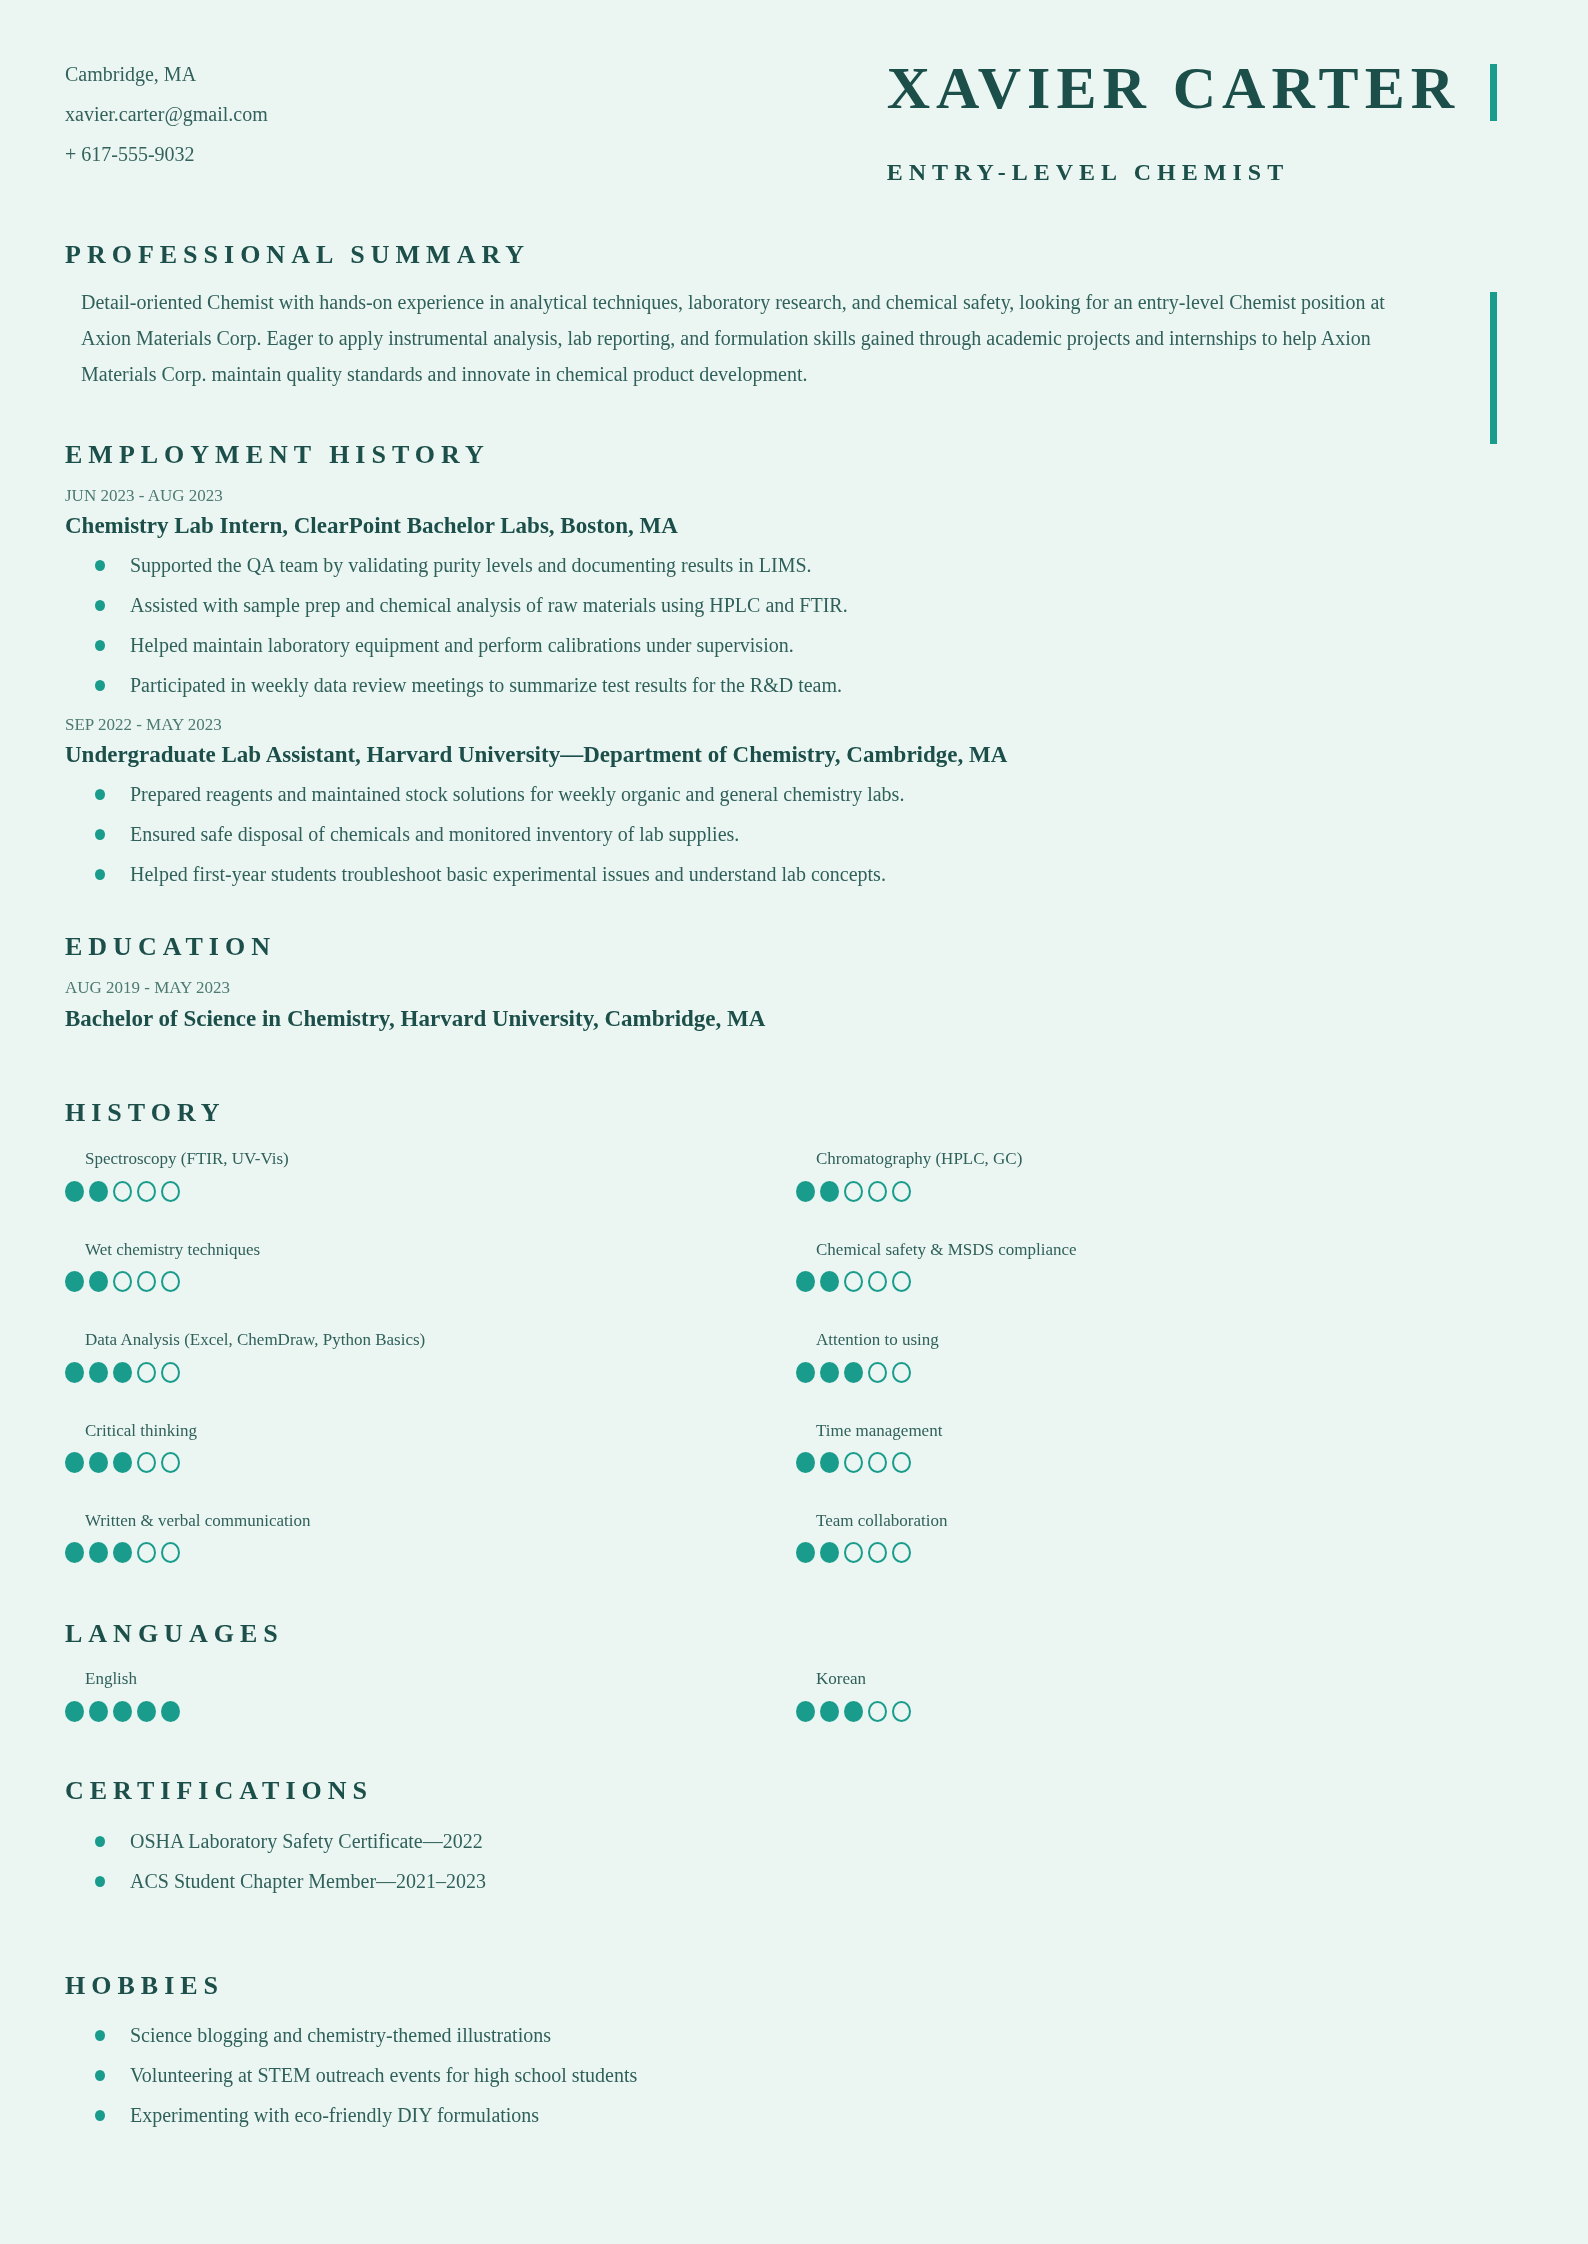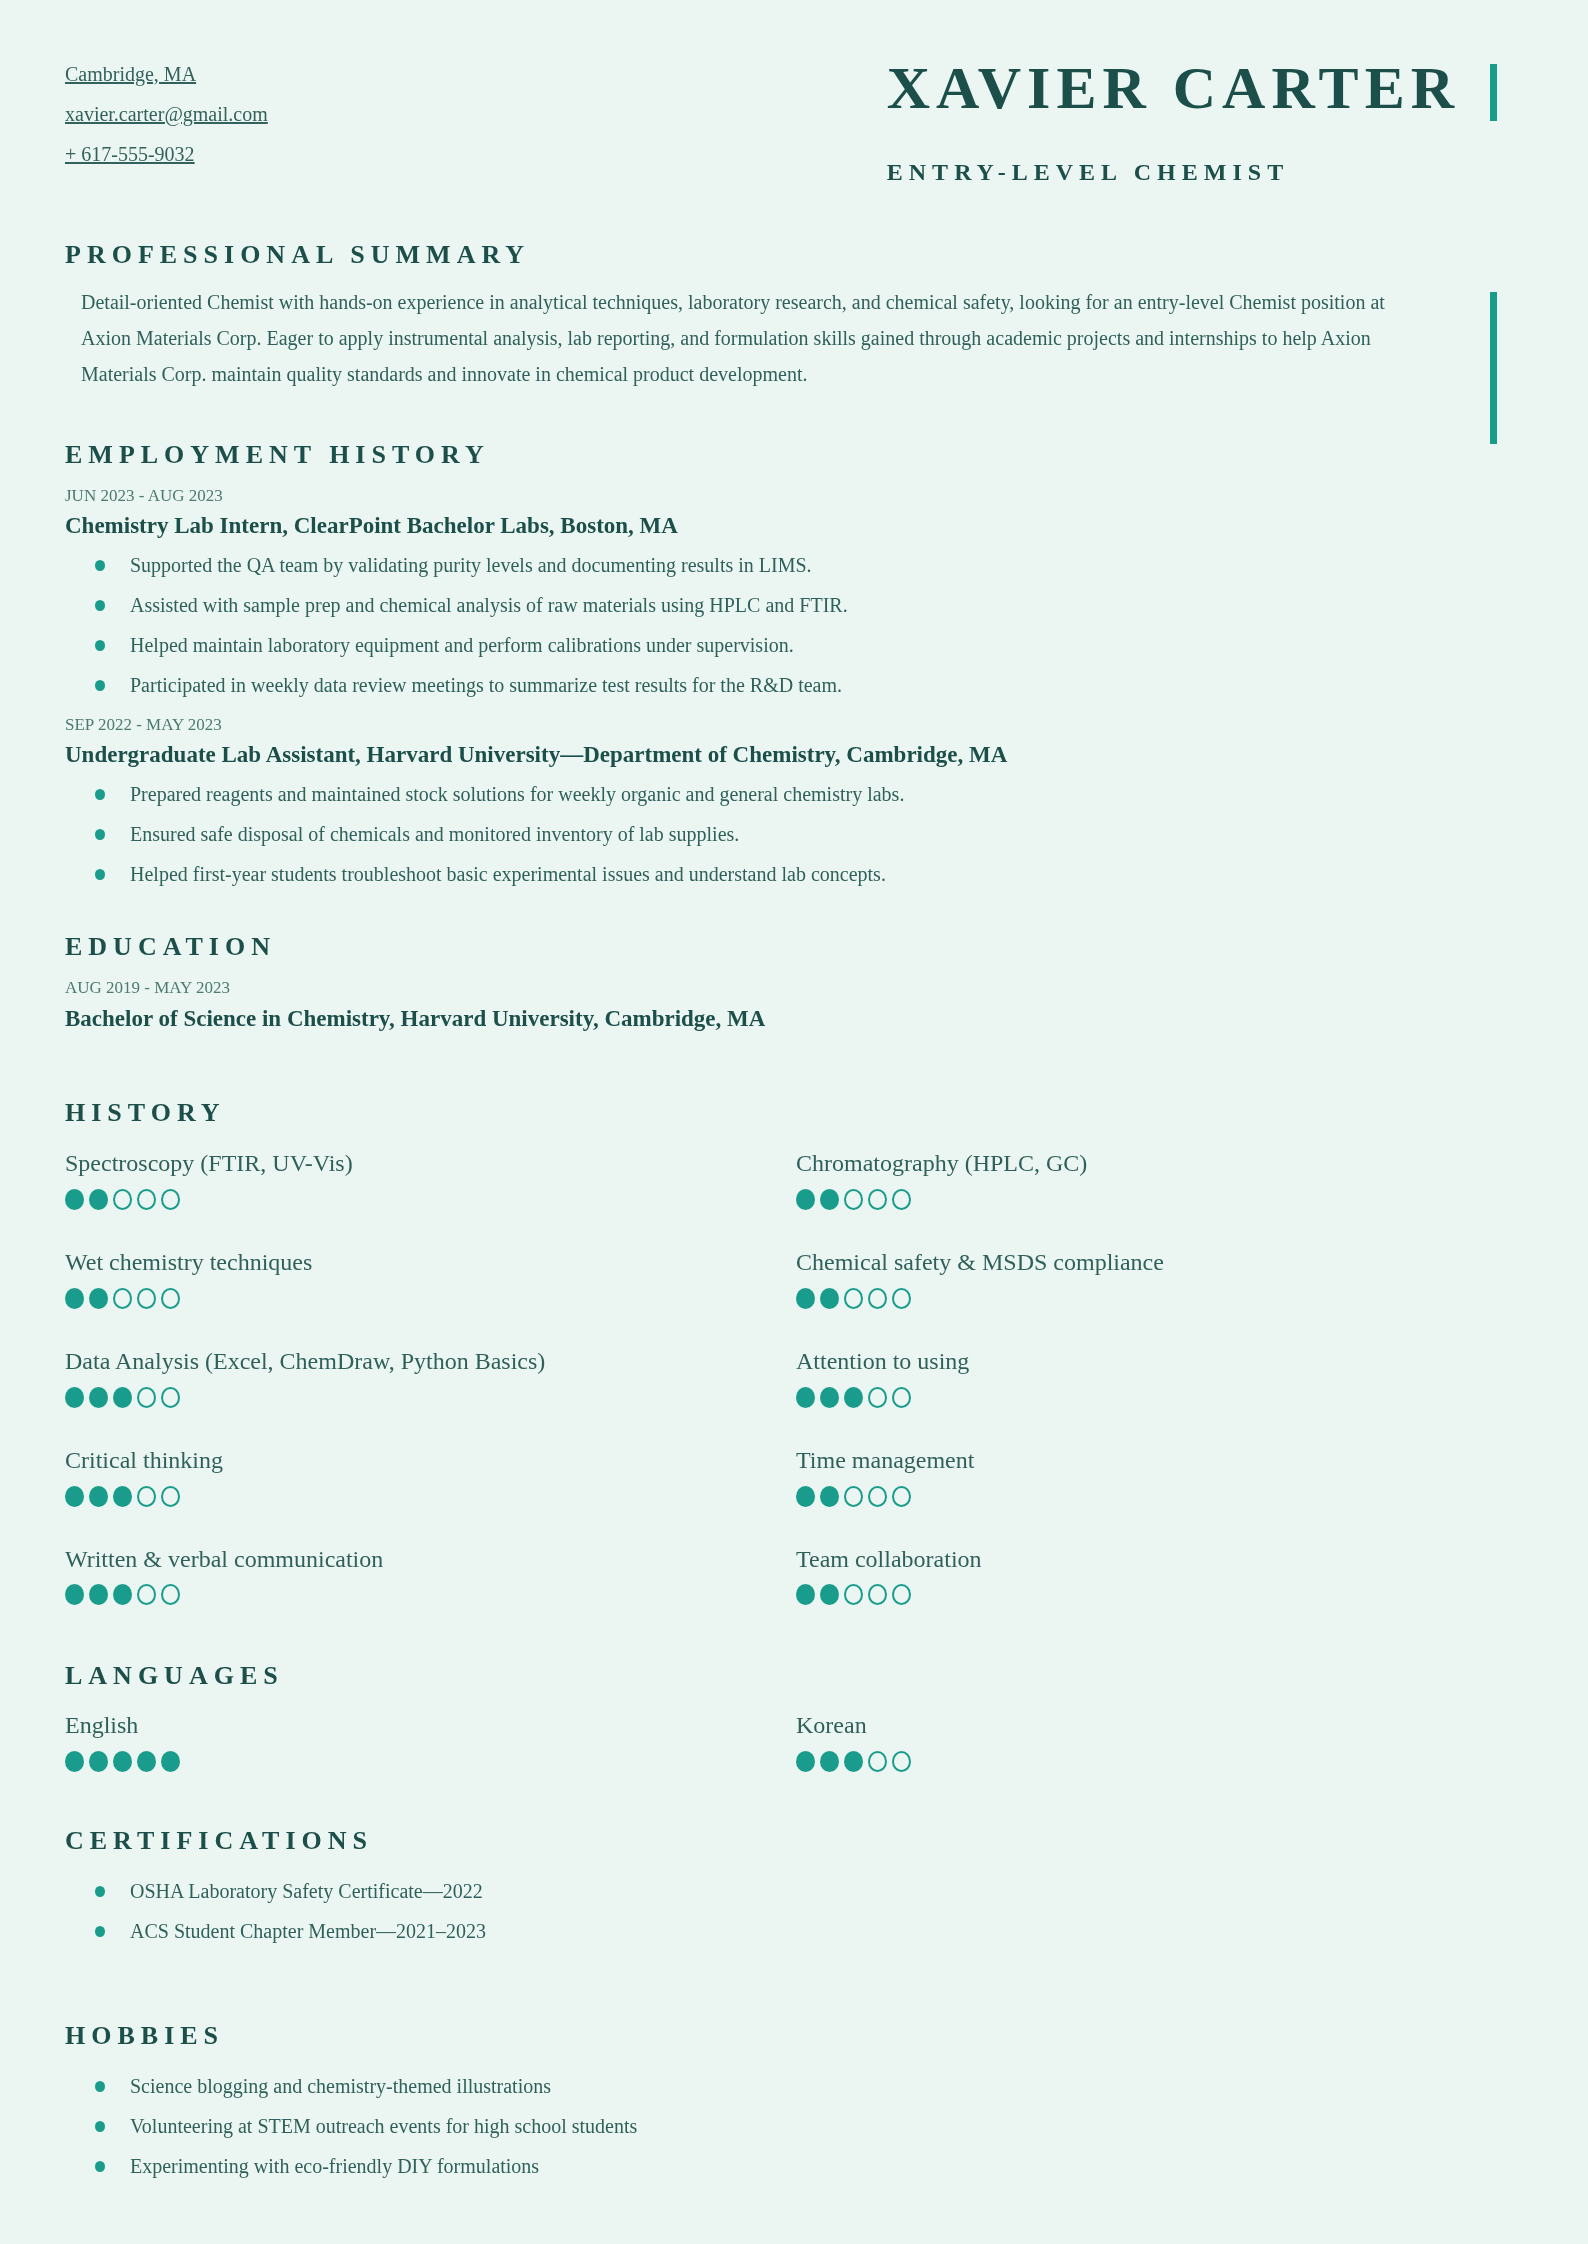--- a/index.html
+++ b/index.html
@@ -16,21 +16,21 @@
   .content { padding: 0 128px 0 65px; }
 
   
   .accent-bar { position: absolute; left: 1490px; width: 7px; background: #1a9c8c; }
   .bar-top { top: 0; height: 57px; }
   .bar-summary { top: 228px; height: 152px; }
 
   
   .header { display: flex; justify-content: space-between; align-items: flex-start; margin-top: 64px; }
   .contact { font-size: 20px; color: #33615b; line-height: 1; }
-  .contact div { margin-bottom: 20px; text-decoration: underline; }
+  .contact div { margin-bottom: 20px; }
   .name-block { text-align: left; margin-top: -6px; }
   .name {
     margin: 0; font-size: 60px; font-weight: bold;
     letter-spacing: 6px; color: #1c4f4a; line-height: 1;
     white-space: nowrap;
   }
   .role {
     margin-top: 42px; font-size: 24px; font-weight: bold;
     letter-spacing: 6px; color: #1c4f4a; line-height: 1;
   }
@@ -54,21 +54,21 @@
 
   ul.bullet-list { list-style: none; margin: 13px 0 0 0; padding: 0; }
   li.bullet-item { position: relative; padding-left: 65px; font-size: 20px; line-height: 1.15; margin-bottom: 17px; color: #30605a; }
   .bullet-dot { position: absolute; left: 30px; top: 6px; width: 10px; height: 11px; border-radius: 50%; background: #1a9c8c; }
 
   .education-section .section-heading { margin-top: 46px; }
   .education-section .dates { margin-top: 16px; }
 
   .skills-section .section-heading { margin-top: 64px; }
   .grid-2col { display: grid; grid-template-columns: 731px 1fr; row-gap: 38px; margin-top: 22px; }
-  .skill-label { font-size: 24px; line-height: 1.2; color: #30605a; }
+  .skill-label { font-size: 17px; line-height: 1.2; color: #30605a; margin-left: 20px; }
   .dots { display: flex; gap: 5px; margin-top: 11px; }
   .dot { width: 19px; height: 21px; border-radius: 50%; }
   .dot.filled { background: #1a9c8c; }
   .dot.empty { border: 2.5px solid #1a9c8c; background: transparent; }
 
   .languages-section .section-heading { margin-top: 56px; }
   .languages-section .grid-2col { margin-top: 20px; }
 
   .certifications-section .section-heading { margin-top: 54px; }
   .certifications-section ul.bullet-list { margin-top: 24px; }

